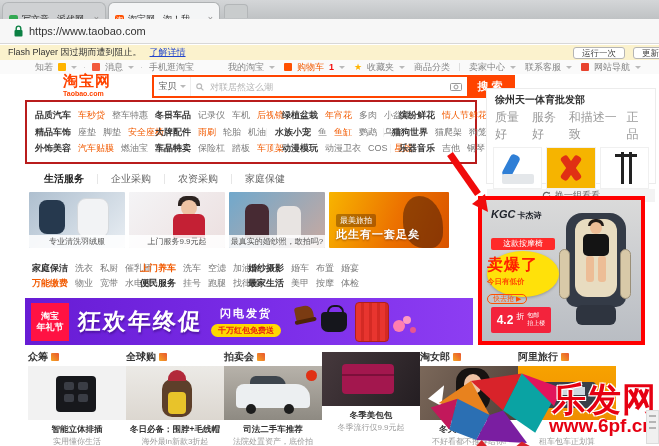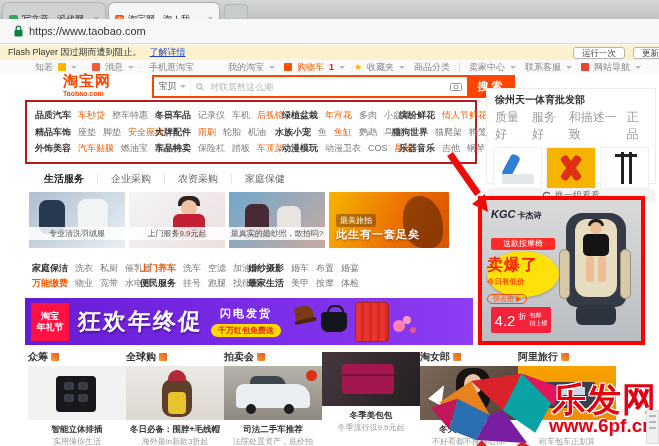--- a/index.html
+++ b/index.html
@@ -79,21 +79,21 @@
   .refreshbar{height:18px;margin-top:auto;background:#f3f3f3;display:flex;align-items:center;justify-content:center;gap:4px;font-size:9px;color:#666}
 
   
   .services{position:absolute;left:25px;top:170px;width:448px}
   .svc-tabs{display:flex;align-items:center;height:18px;font-size:10px;color:#666;padding-left:6px}
   .svc-tab{padding:0 13px;border-right:1px solid #e6e6e6;line-height:1}
   .svc-tab:last-child{border-right:none}
   .svc-tab.active{font-weight:bold;color:#222}
   .cards{display:flex;gap:4px;margin-top:4px;padding-left:4px}
   .card{width:96px;height:56px;position:relative;overflow:hidden;border-radius:1px}
-  .card-cap{position:absolute;bottom:8px;left:0;right:0;height:13px;background:rgba(255,255,255,.85);font-size:8px;color:#555;display:flex;align-items:center;justify-content:center;white-space:nowrap}
+  .card-cap{position:absolute;bottom:0;left:0;right:0;height:13px;background:rgba(255,255,255,.85);font-size:8px;color:#555;display:flex;align-items:center;justify-content:center;white-space:nowrap}
   .c1{background:linear-gradient(135deg,#aebfcf,#e9eef3)}
   .c1 .j1{position:absolute;left:10px;top:8px;width:26px;height:34px;background:#26394e;border-radius:8px}
   .c1 .j2{position:absolute;left:48px;top:6px;width:30px;height:38px;background:#f2f3f5;border:1px solid #d5d9dd;border-radius:9px}
   .c2{background:linear-gradient(135deg,#f4f4f6,#ecdfdf)}
   .c2 .face{position:absolute;left:52px;top:8px;width:16px;height:16px;background:#eec3a4;border-radius:50%}
   .c2 .hair{position:absolute;left:49px;top:4px;width:22px;height:10px;background:#2c2320;border-radius:8px 8px 0 0}
   .c2 .coat{position:absolute;left:44px;top:22px;width:32px;height:24px;background:#c42034;border-radius:6px 6px 0 0}
   .c3{background:linear-gradient(135deg,#70a8cc,#c9a9a0)}
   .c3 .suit{position:absolute;left:16px;top:12px;width:24px;height:34px;background:#472a33;border-radius:7px 7px 0 0}
   .c3 .dress{position:absolute;left:48px;top:14px;width:24px;height:32px;background:#e8e4e2;border-radius:7px 7px 0 0}
@@ -128,21 +128,21 @@
   
   .ad{position:absolute;left:478px;top:196px;width:167px;height:149px;border:4px solid #ff0000;box-sizing:border-box;background:linear-gradient(180deg,#dadada,#b9bdc3);overflow:hidden}
   .ad-brand{position:absolute;left:9px;top:8px;color:#20242c;font-size:11px;font-weight:bold;font-style:italic;letter-spacing:0}
   .ad-brand .cn{font-size:8px;font-style:normal;margin-left:2px}
   .ad-ribbon{position:absolute;left:9px;top:38px;width:64px;height:12px;background:#ff2a2a;color:#fff;font-size:8px;line-height:12px;text-align:center;border-radius:2px}
   .ad-burst{position:absolute;left:5px;top:51px;width:72px;height:46px;background:#ffe10a;border-radius:50%;text-align:left;box-shadow:0 1px 3px rgba(0,0,0,.25)}
   .burst-main{font-size:16px;font-weight:bold;color:#ff2000;margin-top:4px;letter-spacing:1px}
   .burst-note{font-size:7.5px;font-weight:bold;color:#ff4f00;margin-top:1px}
   .burst-cta{display:inline-block;font-size:7px;color:#ff4f00;border:1px solid #ff4f00;border-radius:7px;padding:0 5px;margin-top:1px;line-height:8px}
   .ad-price{position:absolute;left:9px;top:107px;width:60px;height:26px;background:#f3233c;color:#fff;display:flex;align-items:center;justify-content:center;gap:3px;border-radius:2px}
-  .ad-price .big{font-size:15px;font-weight:normal;line-height:1}
+  .ad-price .big{font-size:12px;font-weight:bold;line-height:1}
   .ad-price .unit{font-size:8px;align-self:flex-start;margin-top:4px}
   .ad-price .tags{display:flex;flex-direction:column;font-size:6px;line-height:1.3;text-align:left}
   .chair{position:absolute;right:8px;top:13px;width:74px;height:116px}
   .chair .back{position:absolute;left:7px;top:0;width:60px;height:94px;background:#343b47;border-radius:16px 16px 10px 10px}
   .chair .pad{position:absolute;left:16px;top:6px;width:42px;height:78px;background:#e8dcc0;border-radius:12px}
   .chair .arm{position:absolute;top:36px;width:11px;height:50px;background:#d8c9a8;border:1px solid #9a8f78;border-radius:6px;box-sizing:border-box}
   .chair .arm.l{left:0}.chair .arm.r{right:2px}
   .chair .head{position:absolute;left:31px;top:9px;width:12px;height:12px;background:#edbd96;border-radius:50%}
   .chair .hairp{position:absolute;left:29px;top:6px;width:16px;height:7px;background:#221a16;border-radius:8px 8px 0 0}
   .chair .torso{position:absolute;left:24px;top:21px;width:26px;height:22px;background:#141414;border-radius:5px}

